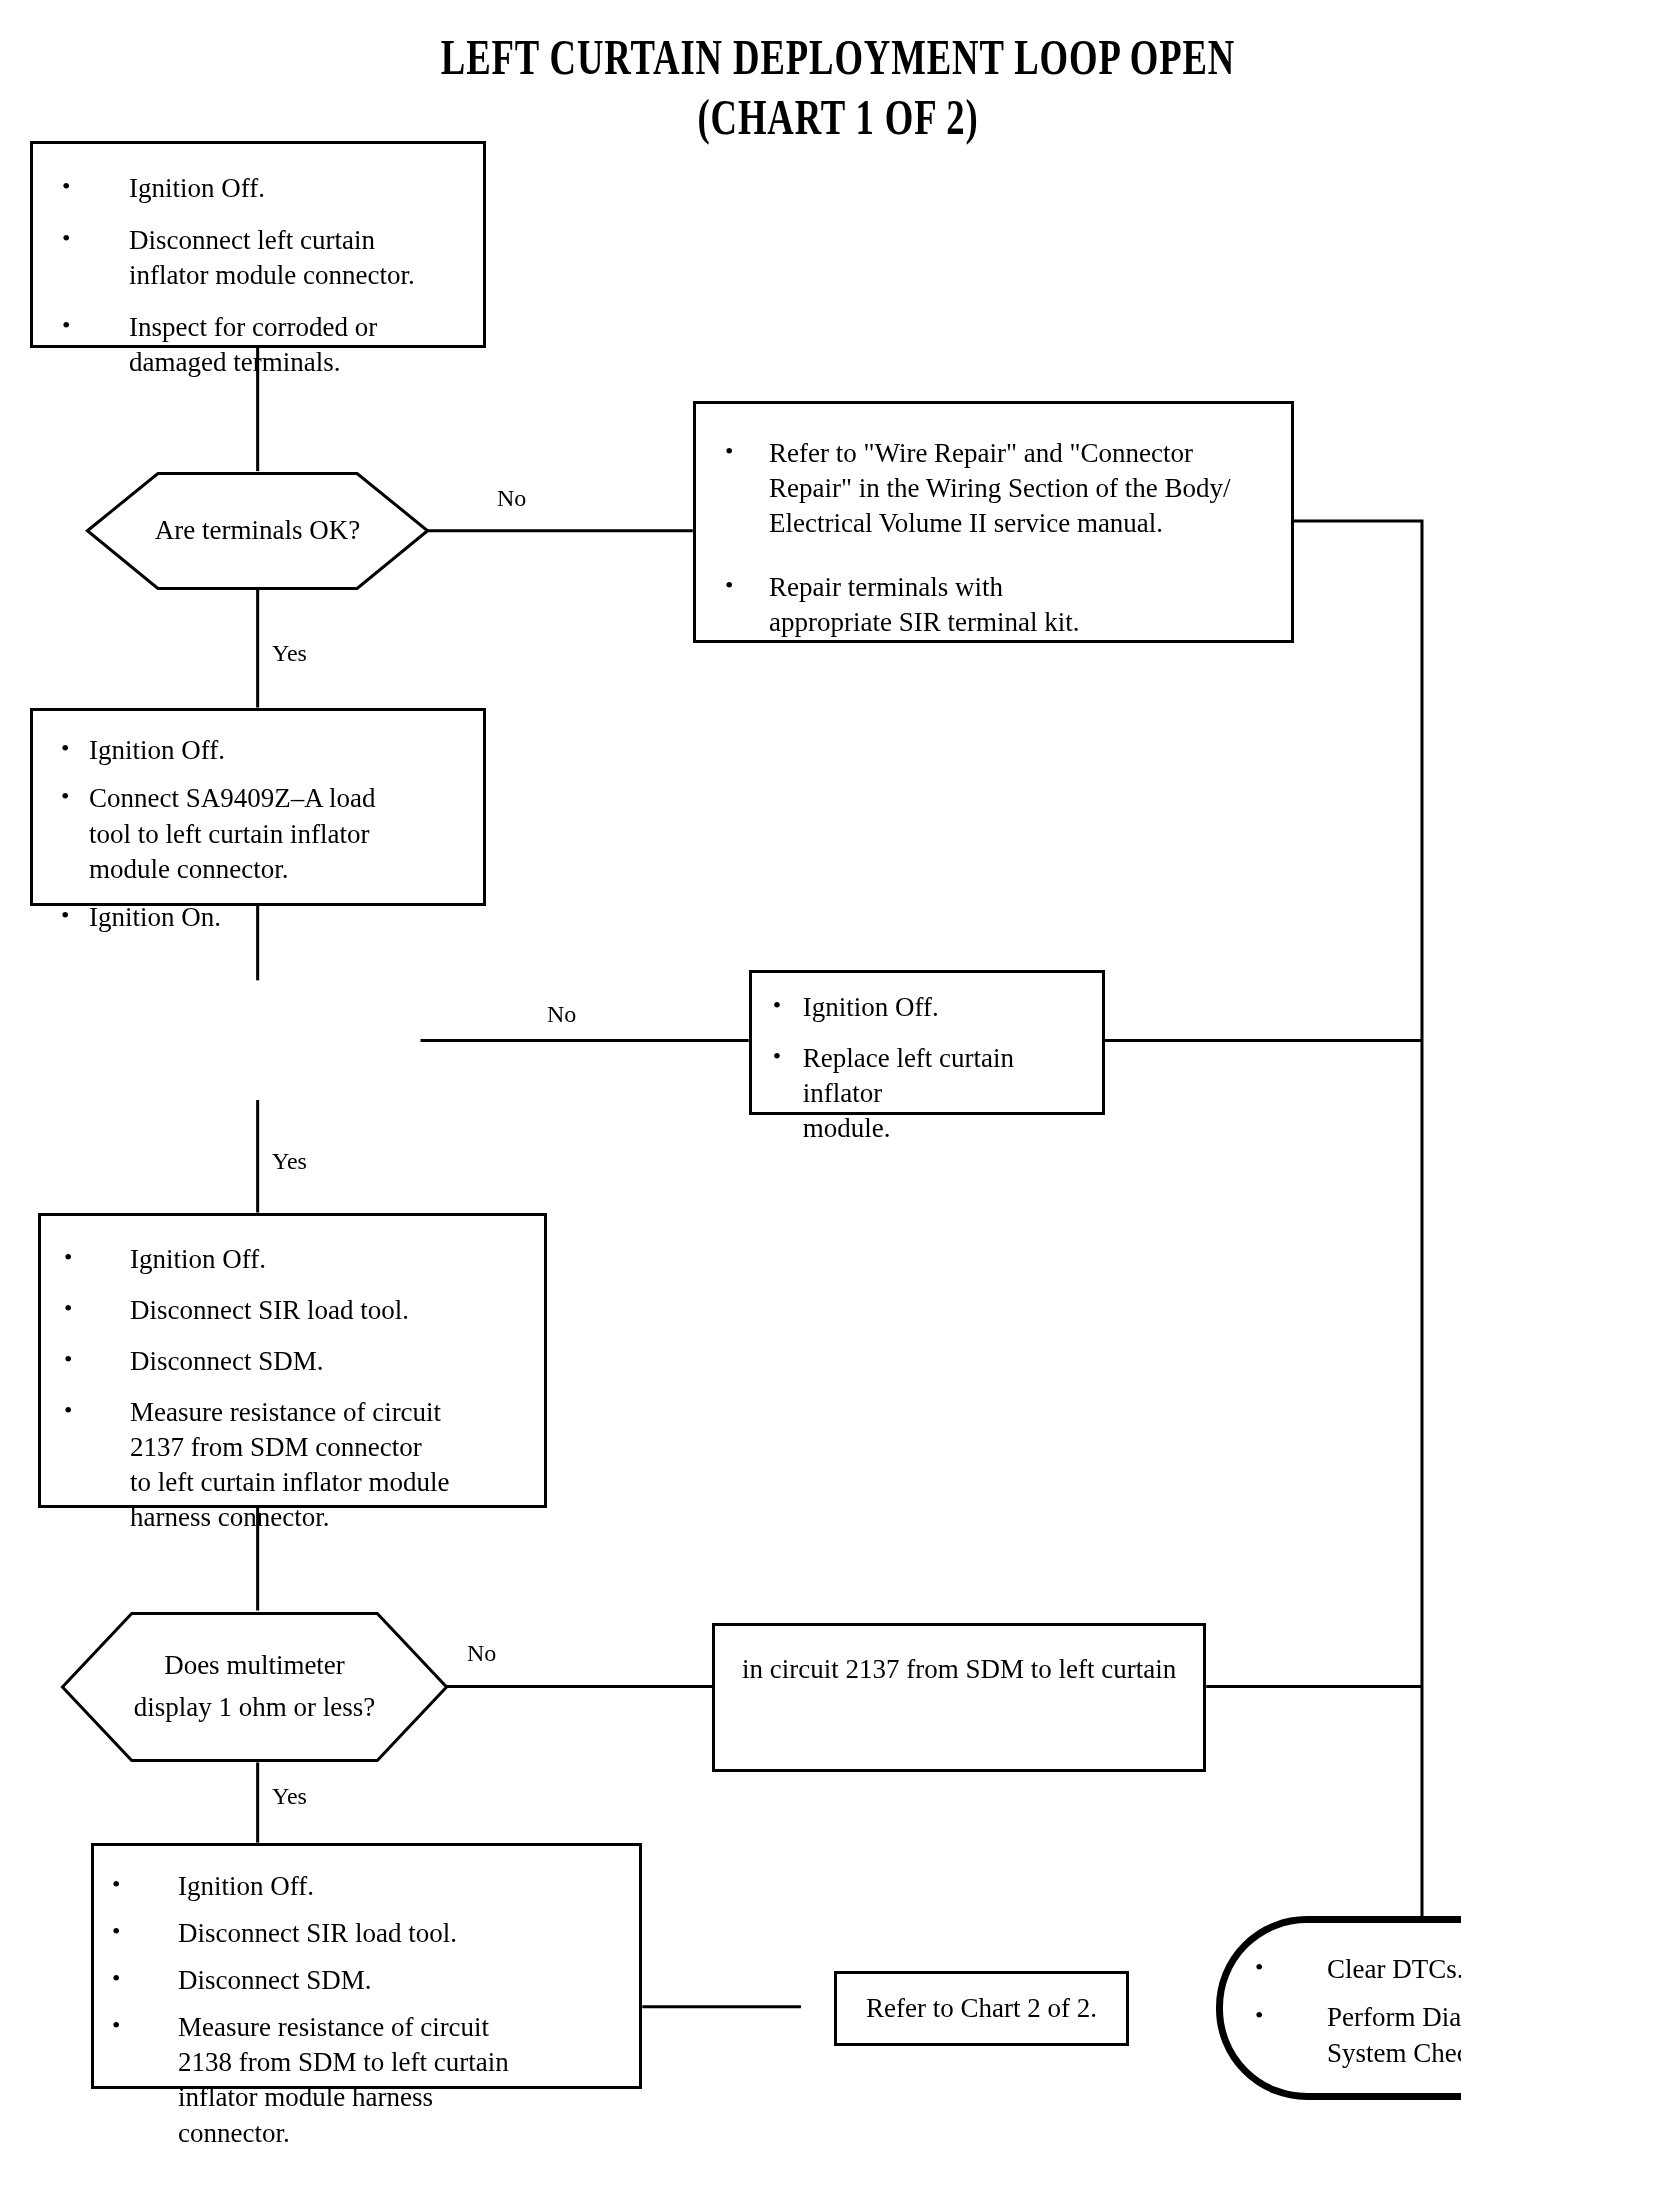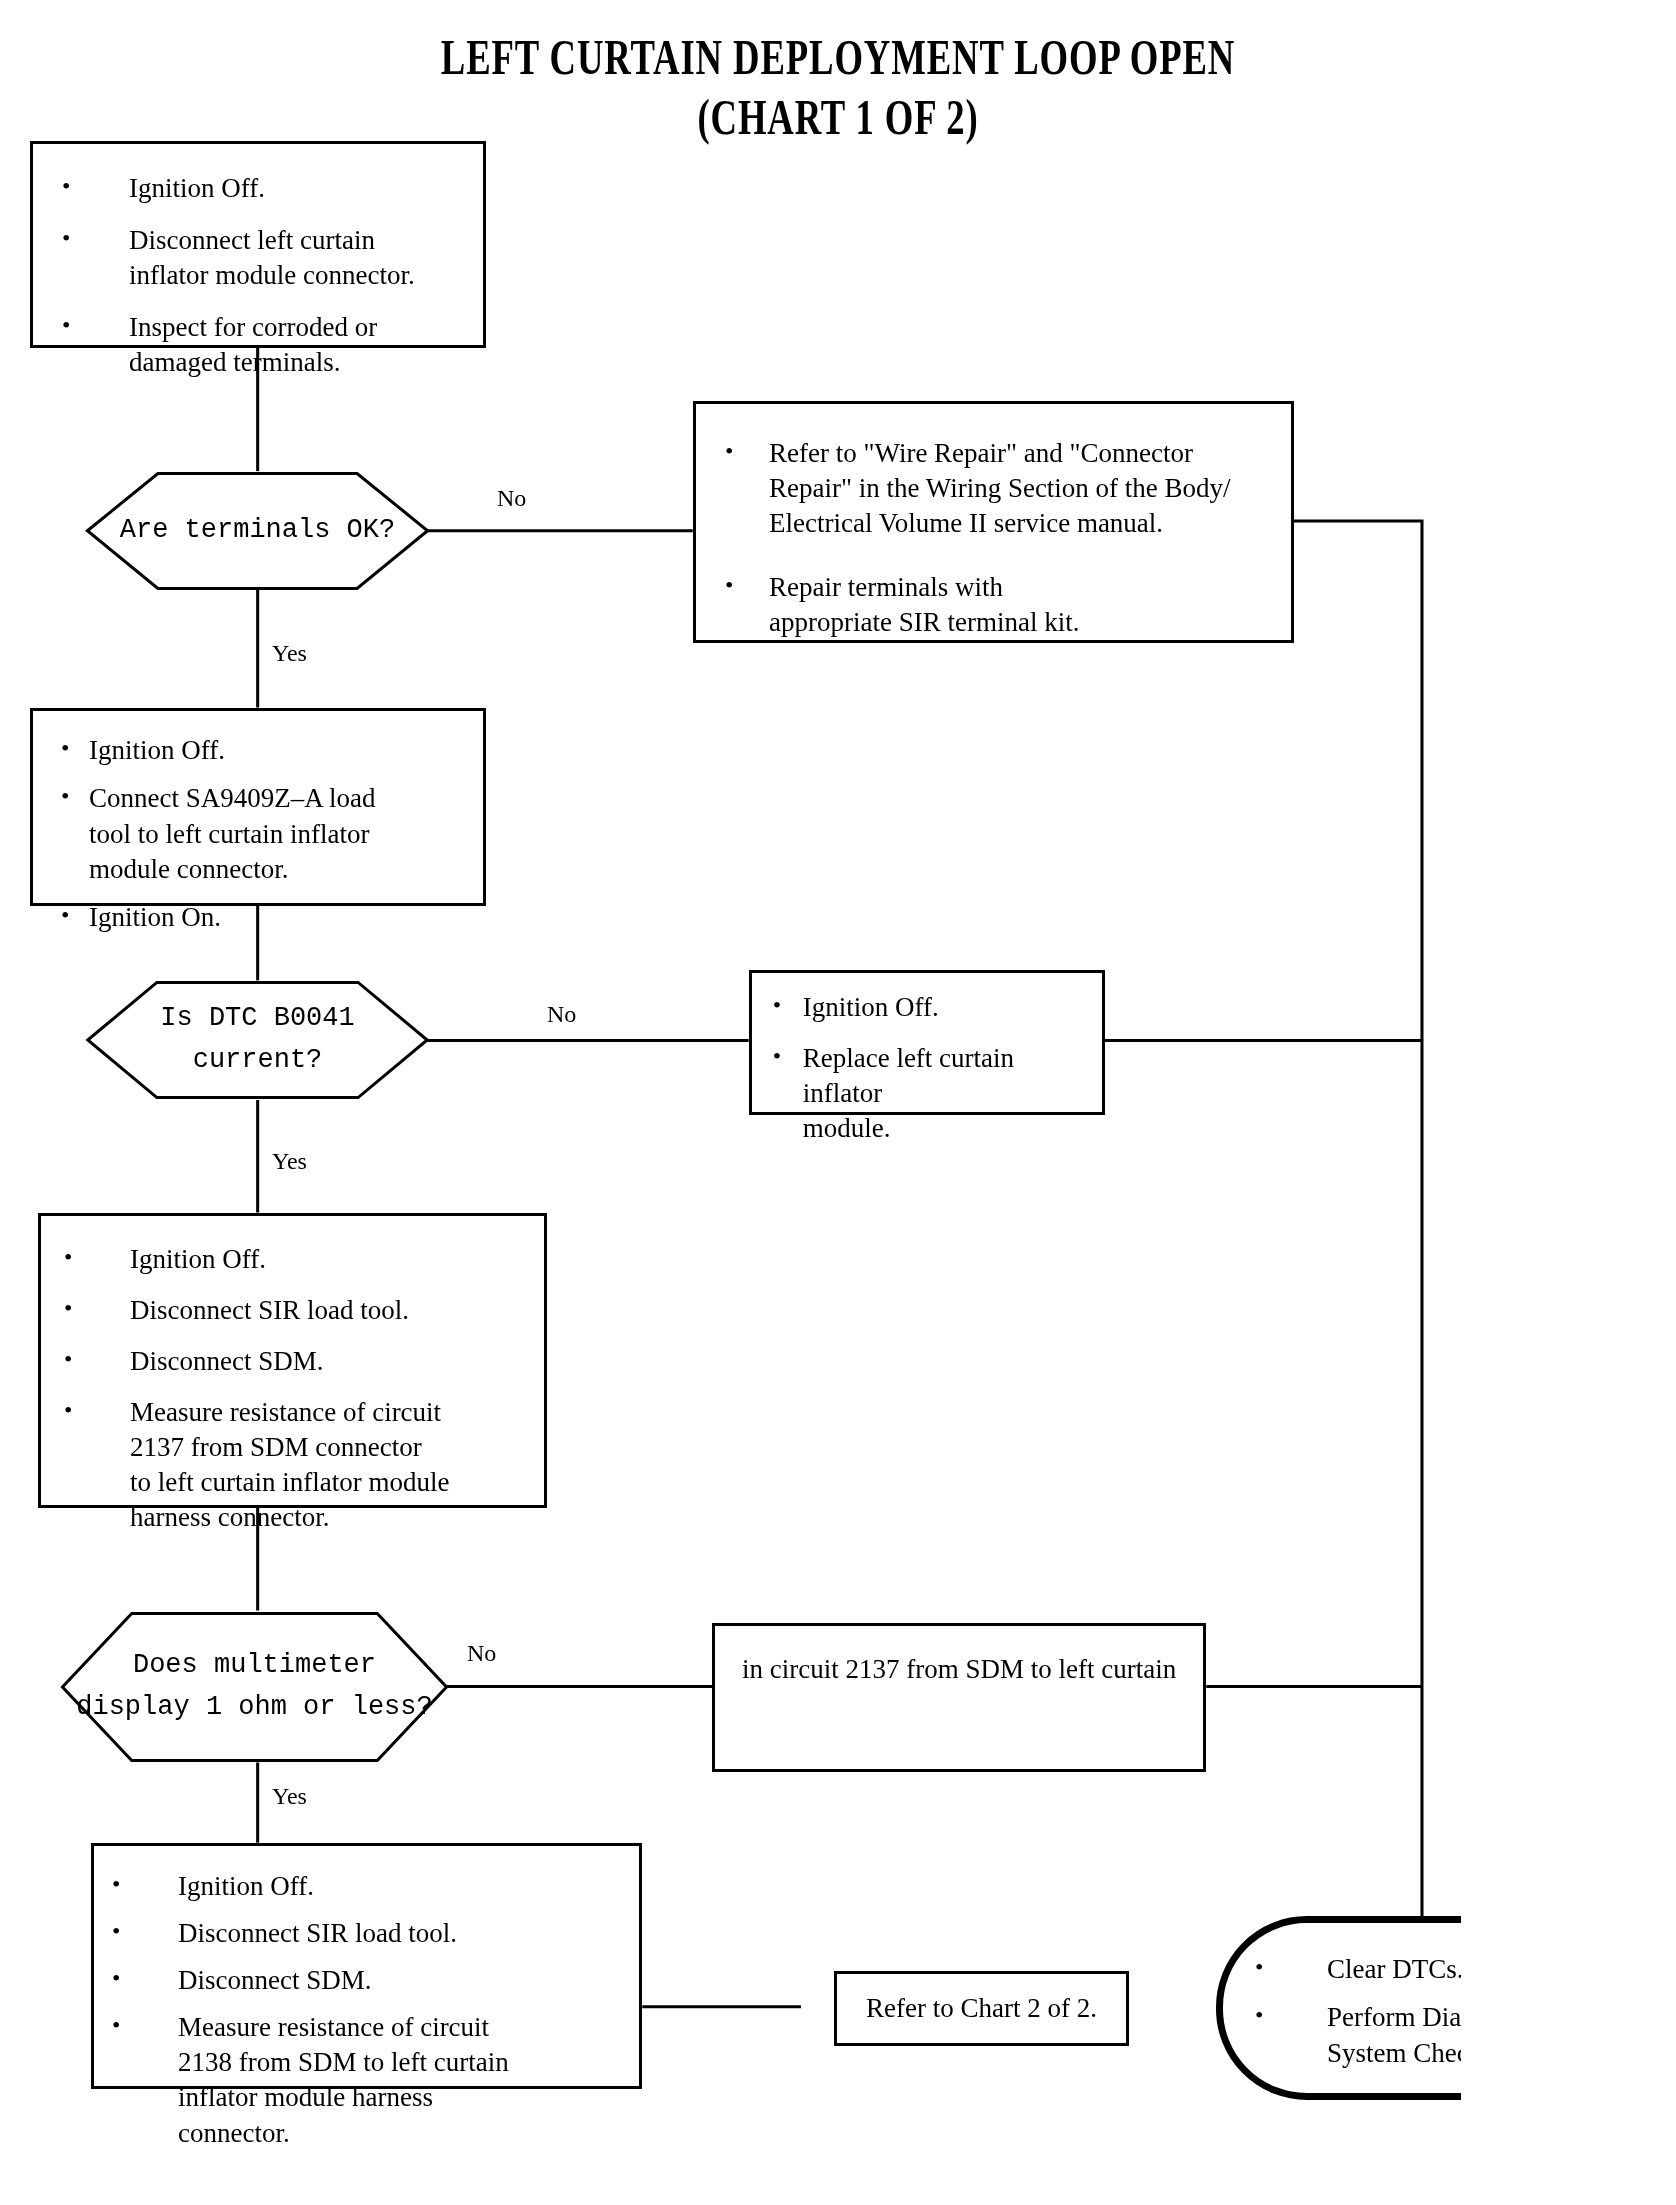--- a/index.html
+++ b/index.html
@@ -29,21 +29,20 @@
   }
   .rectbox {
     border: 3px solid #000000;
   }
   .terminator {
     border: 7.3px solid #000000;
     border-radius: 91px;
   }
   .hexwrap {
     position: absolute;
-    font-family: Liberation Mono, monospace;
   }
   .hexwrap svg { display: block; }
   .hextext {
     position: absolute;
     left: 0; top: 0;
     width: 100%; height: 100%;
     display: flex;
     flex-direction: column;
     align-items: center;
     justify-content: center;
@@ -194,29 +193,20 @@
         <span class="bullet">•</span>
         <span class="btext">Connect SA9409Z–A load<br>tool to left curtain inflator<br>module connector.</span>
       </li>
       <li style="padding-left:28px;">
         <span class="bullet">•</span>
         <span class="btext">Ignition On.</span>
       </li>
     </ul>
   </div>
 
-  <div class="hexwrap" style="left:85px; top:980px; width:345px; height:120px;">
-    <svg width="345" height="120" viewBox="0 0 568 198" xmlns="http://www.w3.org/2000/svg">
-      <polygon points="4,99 118,4 450,4 564,99 450,194 118,194" fill="#ffffff" stroke="#000000" stroke-width="5"></polygon>
-    </svg>
-    <div class="hextext">
-      <span>Is DTC B0041</span>
-      <span>current?</span>
-    </div>
-  </div>
   <div class="edgelabel" style="left:547px; top:1002px;">No</div>
   <div class="edgelabel" style="left:272px; top:1149px;">Yes</div>
 
   <div class="node rectbox" style="left:749px; top:970px; width:356px; height:145px;">
     <ul class="blist" style="left:20.7px; top:17px; width:322px;">
       <li style="padding-left:30px; margin-bottom:16px;">
         <span class="bullet">•</span>
         <span class="btext">Ignition Off.</span>
       </li>
       <li style="padding-left:30px;">

